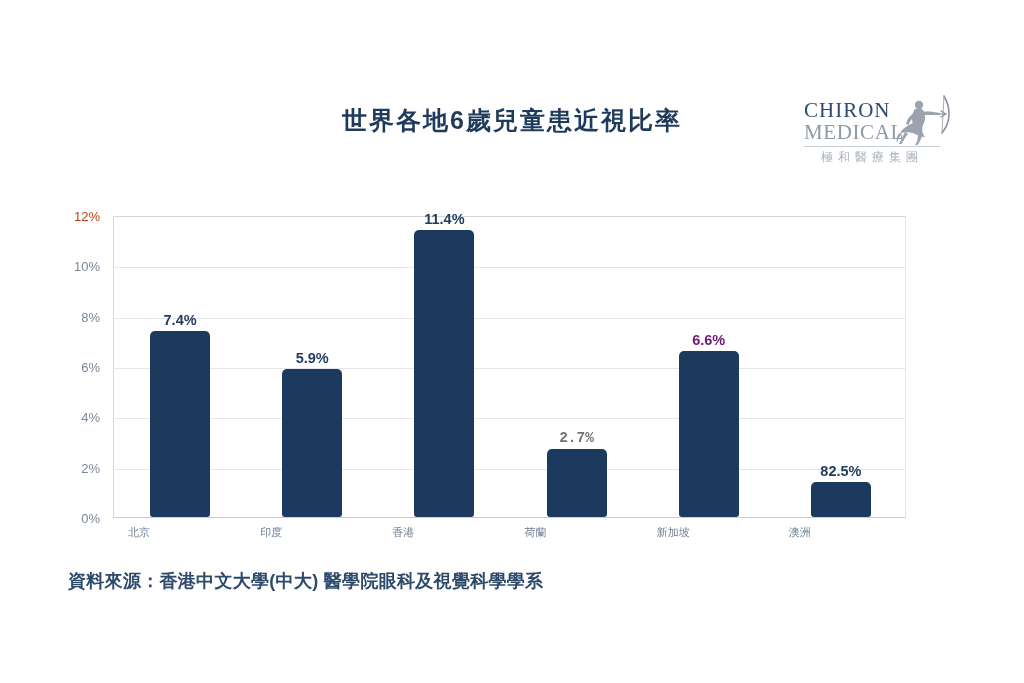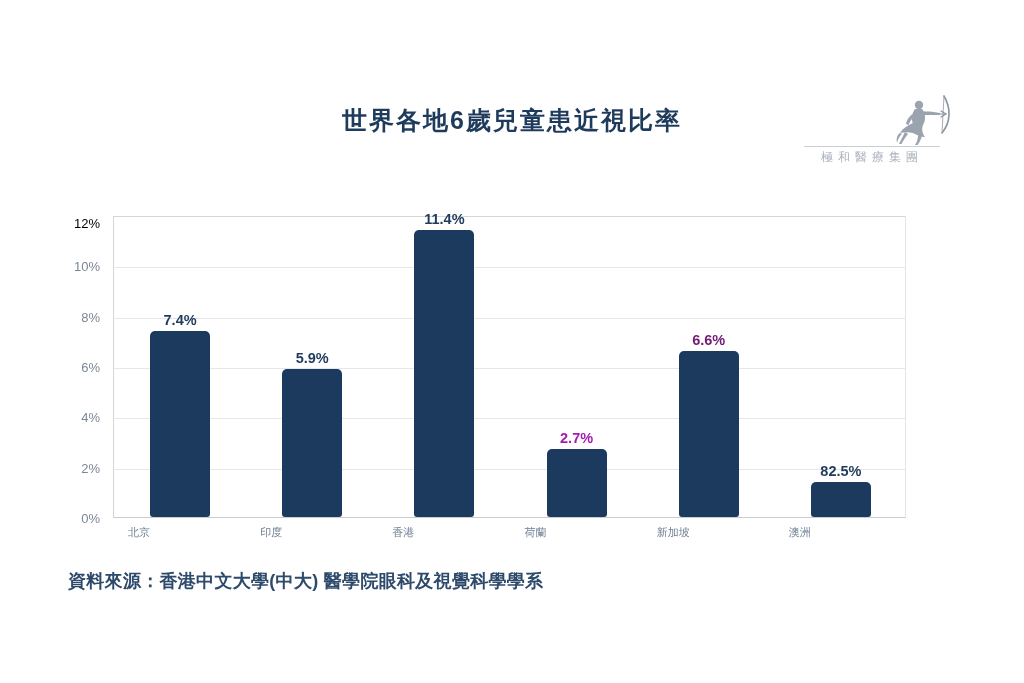--- a/index.html
+++ b/index.html
@@ -172,20 +172,24 @@
     letter-spacing: 0.3px;
     white-space: nowrap;
   }
 </style>
 </head>
 <body>
 
 <div id="chart-title">世界各地6歲兒童患近視比率</div>
 
 <div id="brand-logo">
+  <div class="logo-wordmark">
+    <span class="logo-line1">CHIRON</span>
+    <span class="logo-line2">MEDICAL</span>
+  </div>
   <div class="logo-rule"></div>
   <div class="logo-sub">極和醫療集團</div>
   <div class="logo-mark">
     <svg viewBox="0 0 56 54" width="56" height="54" aria-hidden="true">
       <g fill="none" stroke="#9aa3ae" stroke-width="1.5" stroke-linecap="round">
 
         <path d="M48 4 C 55 16, 55 30, 46 41" stroke="#8a939f" stroke-width="1.6"></path>
         <path d="M48 4 L 46 41" stroke="#9aa3ae" stroke-width="0.9"></path>
 
         <path d="M24 22 L 50 22" stroke="#8a939f" stroke-width="1.2"></path>
@@ -233,21 +237,21 @@
         <div class="bar-value" style="width: 132.167px; bottom: 151.483px; color: rgb(31, 59, 92);">5.9%</div>
         <div class="x-tick-label" style="width: 132.167px;">印度</div>
       </div>
       <div class="bar-col" style="left: 264.333px; width: 132.167px;">
         <div class="bar" title="香港 11.4%" style="height: 286.9px; background: rgb(28, 58, 94); margin-left: -30px;"></div>
         <div class="bar-value" style="width: 132.167px; bottom: 289.9px; color: rgb(31, 59, 92);">11.4%</div>
         <div class="x-tick-label" style="width: 132.167px;">香港</div>
       </div>
       <div class="bar-col" style="left: 396.5px; width: 132.167px;">
         <div class="bar" title="荷蘭 2.7%" style="height: 67.95px; background: rgb(28, 58, 94); margin-left: -30px;"></div>
-        <div class="bar-value" style="width: 132.167px; bottom: 70.95px; color: #a21caf;">2.7%</div>
+        <div class="bar-value" style="width: 132.167px; bottom: 70.95px; color: #737373; font-family: Liberation Mono, monospace;">2.7%</div>
         <div class="x-tick-label" style="width: 132.167px;">荷蘭</div>
       </div>
       <div class="bar-col" style="left: 528.667px; width: 132.167px;">
         <div class="bar" title="新加坡 6.6%" style="height: 166.1px; background: rgb(28, 58, 94); margin-left: -30px;"></div>
         <div class="bar-value" style="width: 132.167px; bottom: 169.1px; color: #701a75;">6.6%</div>
         <div class="x-tick-label" style="width: 132.167px;">新加坡</div>
       </div>
       <div class="bar-col" style="left: 660.833px; width: 132.167px;">
         <div class="bar" title="澳洲 1.4%" style="height: 35.2333px; background: rgb(28, 58, 94); margin-left: -30px;"></div>
         <div class="bar-value" style="width: 132.167px; bottom: 38.2333px; color: rgb(31, 59, 92);">82.5%</div>
@@ -256,16 +260,16 @@
     </div>
 </div>
 
 <div id="y-axis">
     <div class="y-tick-label" style="top: 518px; color: rgb(123, 135, 151);">0%</div>
     <div class="y-tick-label" style="top: 467.667px; color: rgb(123, 135, 151);">2%</div>
     <div class="y-tick-label" style="top: 417.333px; color: rgb(123, 135, 151);">4%</div>
     <div class="y-tick-label" style="top: 367px; color: rgb(123, 135, 151);">6%</div>
     <div class="y-tick-label" style="top: 316.667px; color: rgb(123, 135, 151);">8%</div>
     <div class="y-tick-label" style="top: 266.333px; color: rgb(123, 135, 151);">10%</div>
-    <div class="y-tick-label" style="top: 223px; color: #000000;">12%</div>
+    <div class="y-tick-label" style="top: 216px; color: #c2410c;">12%</div>
   </div>
 
 <div id="source-note">資料來源：香港中文大學(中大) 醫學院眼科及視覺科學學系</div>
 
 </body></html>

